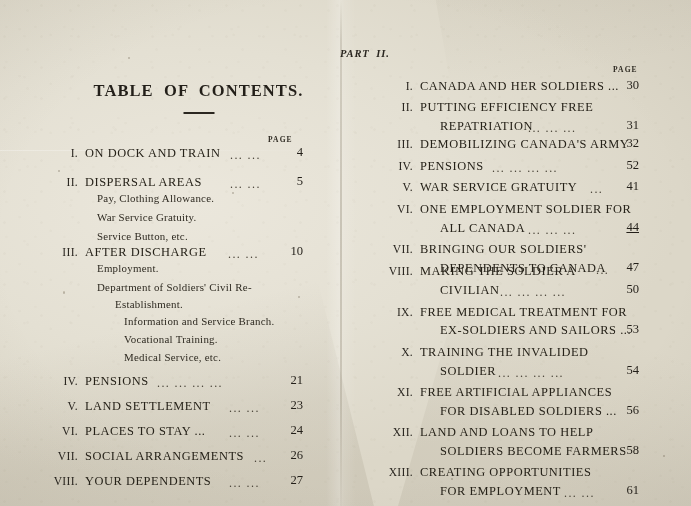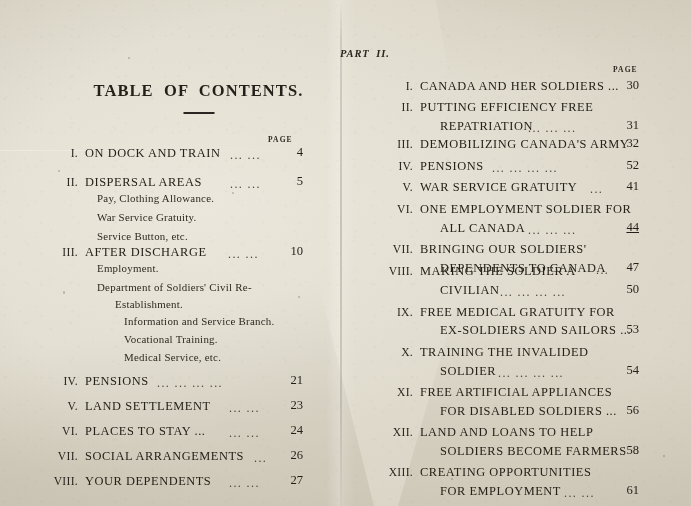--- a/index.html
+++ b/index.html
@@ -352,21 +352,21 @@
     <div>
       <span class="num" style="top:265px;">VIII.</span>
       <span class="ttl" style="top:264px;">MAKING    THE    SOLDIER    A</span>
       <span class="ttl" style="top:283px; left:440px;">CIVILIAN</span>
       <span class="dots" style="top:285px; left:500px;">...       ...       ...       ...</span>
       <span class="pg" style="top:282px;">50</span>
     </div>
 
     <div>
       <span class="num" style="top:306px;">IX.</span>
-      <span class="ttl" style="top:305px;">FREE MEDICAL GRATUITY FOR</span>
+      <span class="ttl" style="top:305px;">FREE MEDICAL TREATMENT FOR</span>
       <span class="ttl" style="top:323px; left:440px;">EX-SOLDIERS AND SAILORS ...</span>
       <span class="pg" style="top:322px;">53</span>
     </div>
 
     <div>
       <span class="num" style="top:346px;">X.</span>
       <span class="ttl" style="top:345px;">TRAINING    THE    INVALIDED</span>
       <span class="ttl" style="top:364px; left:440px;">SOLDIER</span>
       <span class="dots" style="top:366px; left:498px;">...       ...       ...       ...</span>
       <span class="pg" style="top:363px;">54</span>

